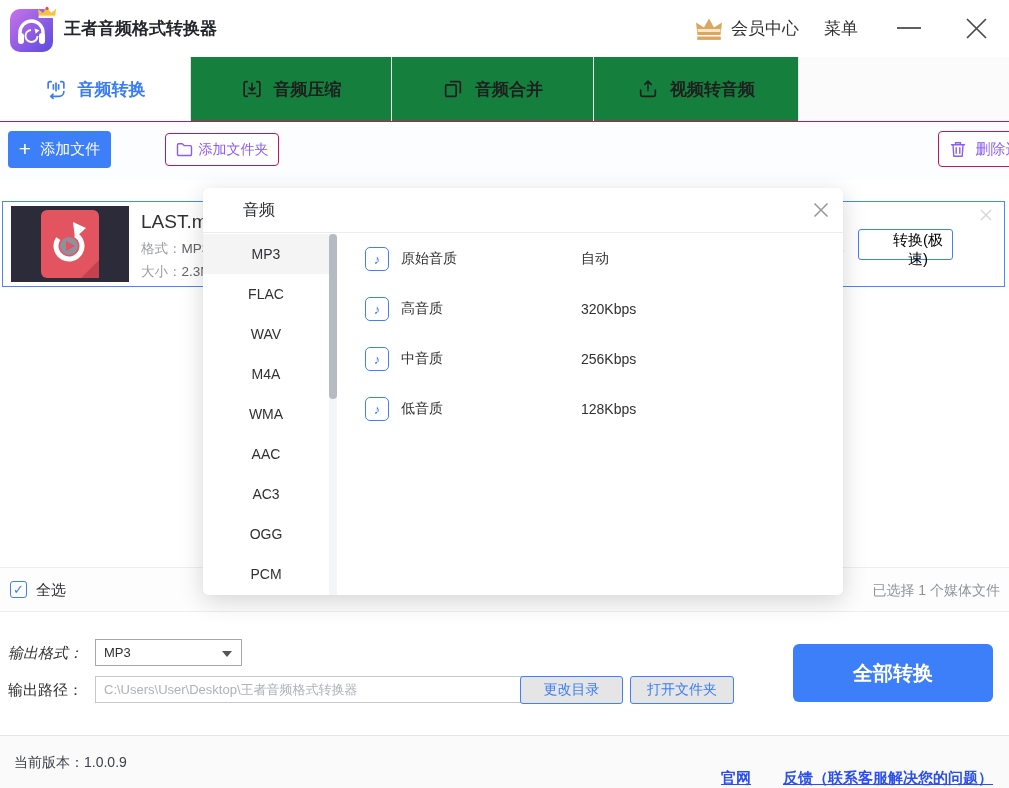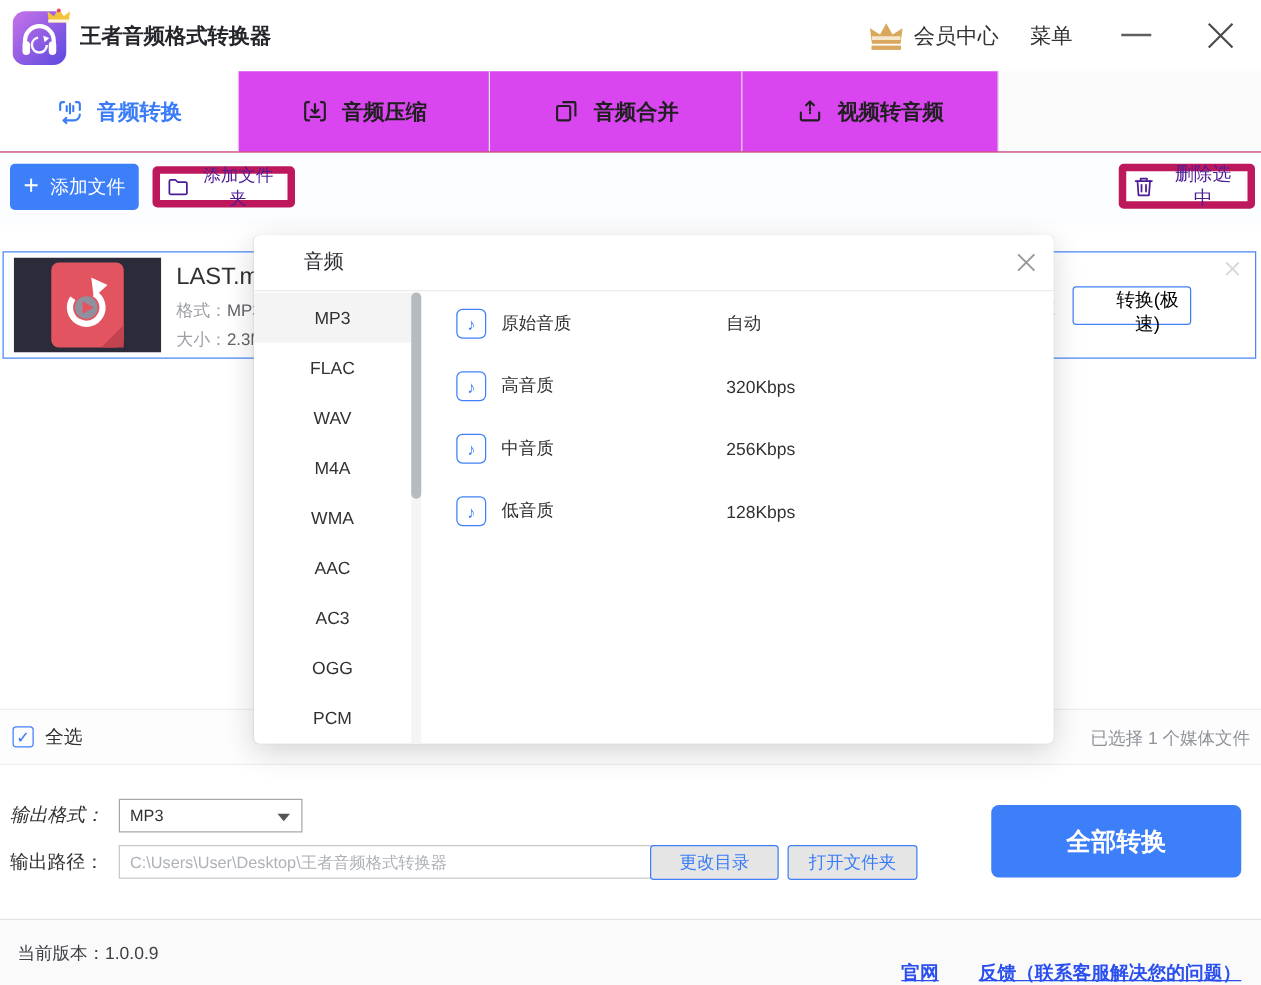--- a/index.html
+++ b/index.html
@@ -11,33 +11,33 @@
   .app-icon{position:absolute;left:10px;top:6px;width:46px;height:46px;}
   .app-title{position:absolute;left:64px;top:0;line-height:57px;font-size:17px;font-weight:700;color:#24262b;}
   .member{position:absolute;left:694px;top:0;height:57px;display:flex;align-items:center;gap:7px;font-size:17px;color:#333;cursor:pointer;}
   .menu-btn{position:absolute;left:824px;top:0;line-height:57px;font-size:17px;color:#333;cursor:pointer;}
   .min-btn{position:absolute;left:897px;top:27px;width:24px;height:2px;background:#5f5f5f;cursor:pointer;}
   .close-btn{position:absolute;left:960px;top:12px;width:33px;height:33px;cursor:pointer;}
 
   
   .tabbar{position:absolute;left:0;top:57px;width:1009px;height:64px;border-bottom:7px solid #be185d;display:flex;background:#fbfbfc;}
   .tab{height:64px;display:flex;align-items:center;justify-content:center;gap:11px;
-       font-size:17px;font-weight:700;color:#1f1f1f;background:#d946ef;border-right:1px solid #e2e3e6;cursor:pointer;}
+       font-size:17px;font-weight:700;color:#1f1f1f;background:#15803d;border-right:1px solid #e2e3e6;cursor:pointer;}
   .tab-1{width:190px;background:#fff;color:#3a7cf8;}
   .tab-2{width:200px;}
   .tab-3{width:201px;}
   .tab-4{width:204px;}
   .tab-fill{flex:1;background:#fbfbfc;}
 
   
   .toolbar{position:absolute;left:0;top:122px;width:1009px;height:58px;background:#fcfdfe;}
   .btn{display:flex;align-items:center;justify-content:center;cursor:pointer;box-sizing:border-box;}
   .btn-add-file{position:absolute;left:8px;top:9px;width:103px;height:37px;background:#3d7ef9;border:none;border-radius:4px;color:#fff;font-size:15px;gap:9px;}
   .plus-glyph{font-size:21px;font-weight:300;line-height:1;margin-top:-2px;}
-  .btn-outline{background:#fff;border:6px solid #be185d;border-radius:4px;color:#4c1d95;}
+  .btn-outline{background:#fff;border:1px solid #be185d;border-radius:4px;color:#8b5cf6;margin-left:43px;}
   .btn-add-folder{position:absolute;left:122px;top:11px;width:114px;height:33px;font-size:14px;gap:6px;}
   .btn-delete{position:absolute;left:895px;top:9px;width:109px;height:36px;font-size:15px;gap:10px;}
 
   
   .file-area{position:absolute;left:0;top:180px;width:1009px;height:387px;background:#fff;}
   .file-row{position:absolute;left:2px;top:21px;width:1003px;height:86px;border:1px solid #4a86f7;background:#fff;box-sizing:border-box;cursor:pointer;}
   .thumb{position:absolute;left:8px;top:4px;width:118px;height:76px;}
   .file-name{position:absolute;left:138px;top:9px;font-size:19px;color:#303133;}
   .file-meta{position:absolute;left:138px;font-size:13.5px;}
   .meta-label{color:#9b9ea3;}

